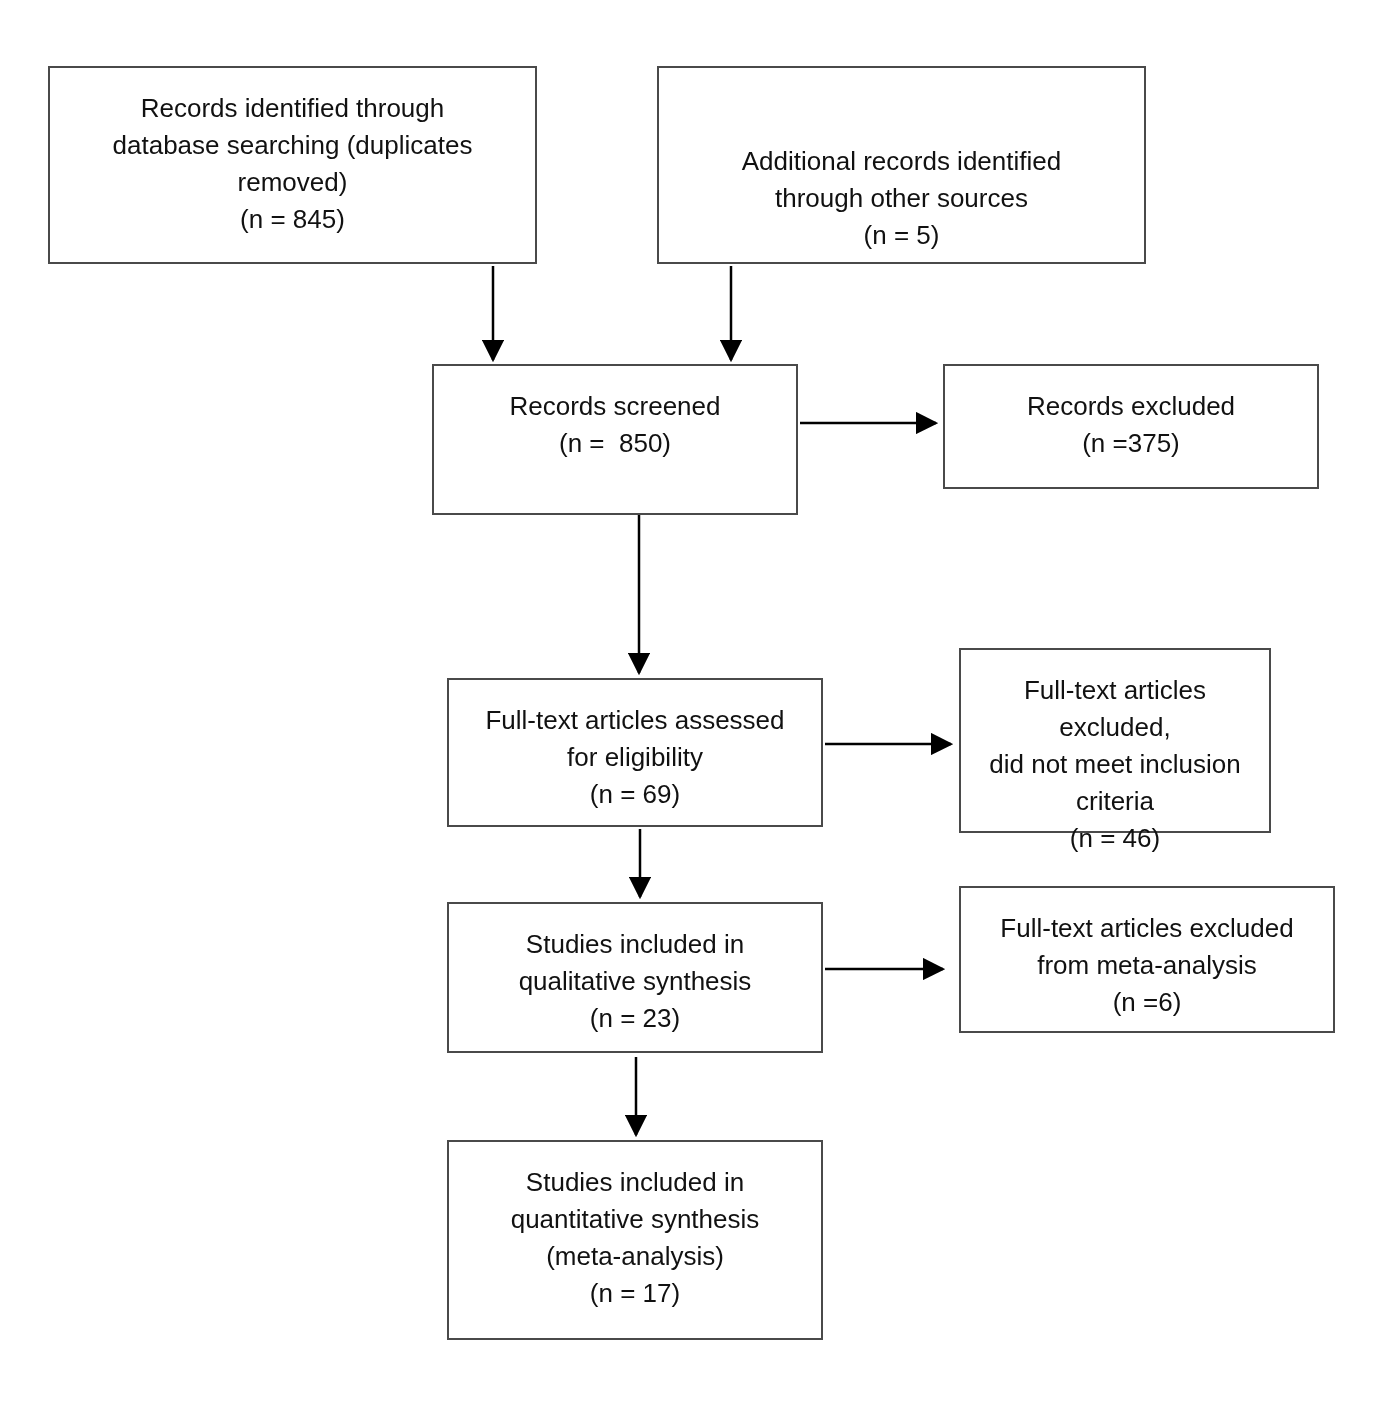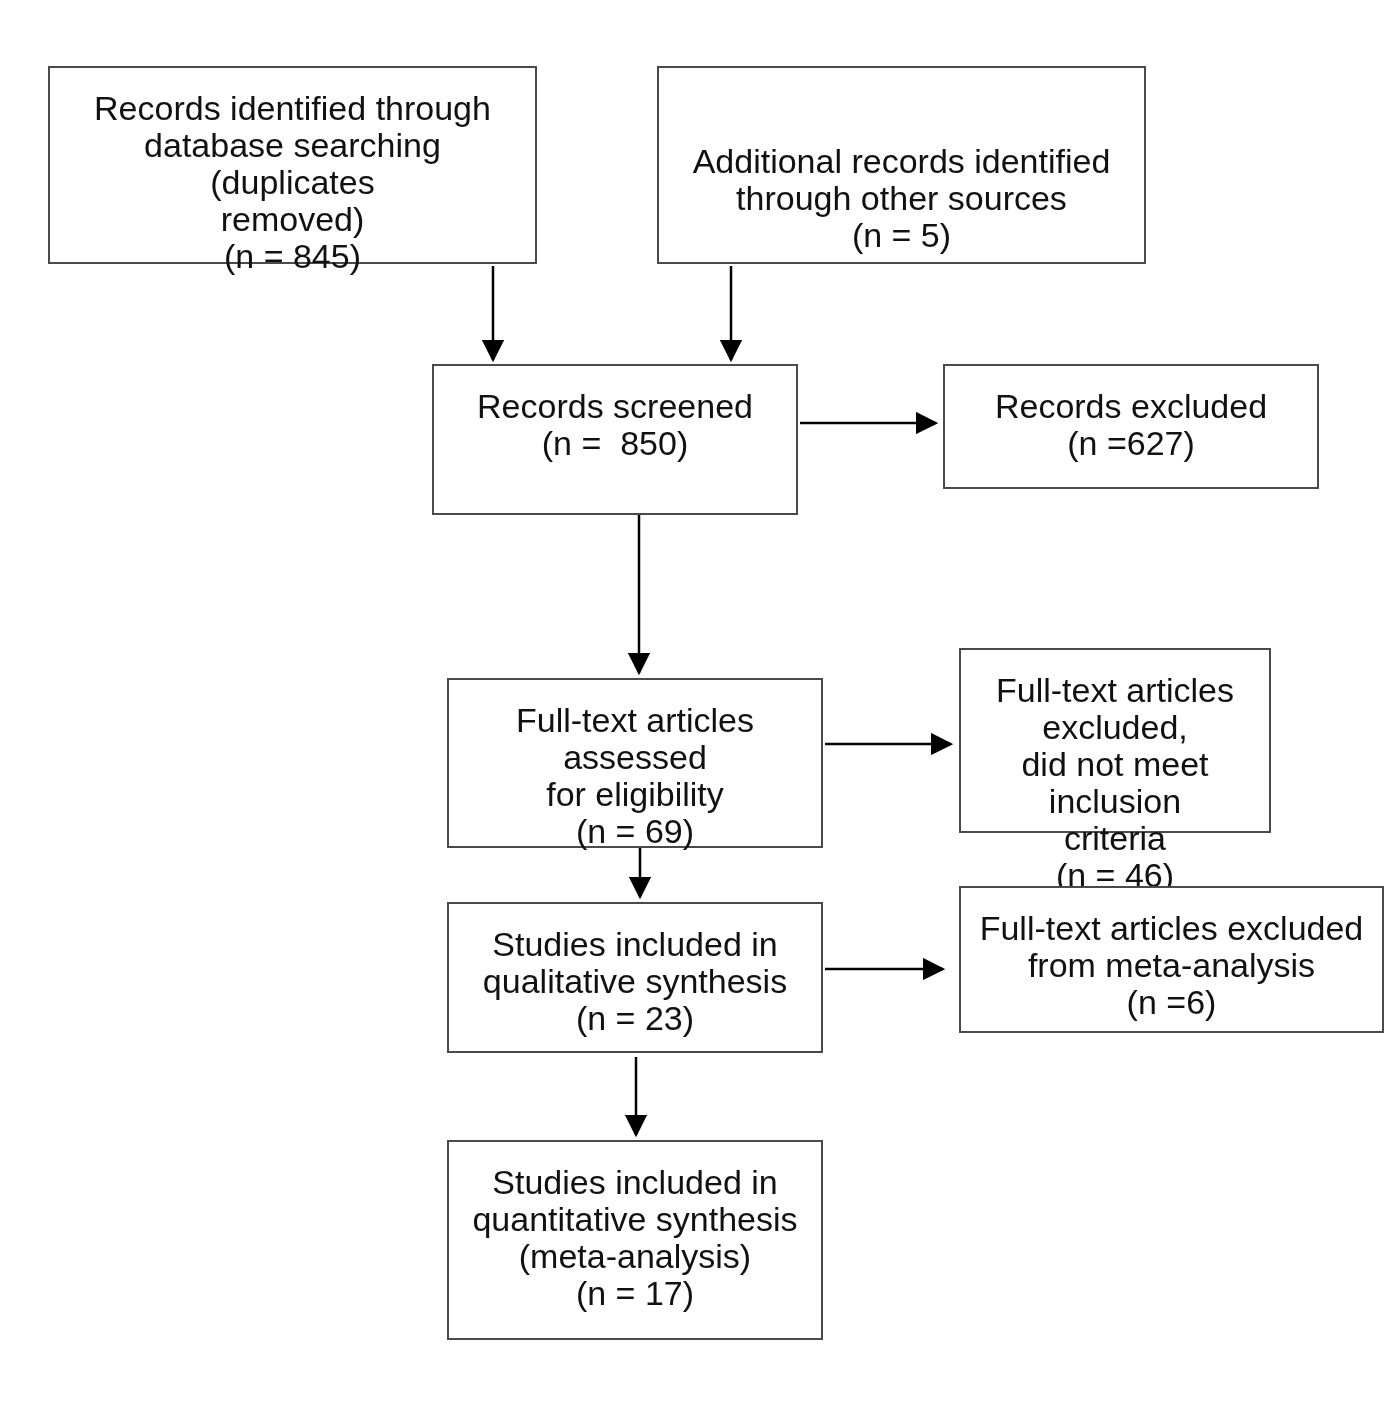--- a/index.html
+++ b/index.html
@@ -30,33 +30,33 @@
     background: #ffffff;
     display: flex;
     flex-direction: column;
     align-items: center;
     justify-content: flex-start;
     padding: 22px 8px 8px 8px;
   }
   .box-text {
     white-space: pre-line;
     text-align: center;
-    font-size: 34px;
+    font-size: 26px;
     line-height: 37px;
     color: #111111;
   }
   
   .b-identified   { left: 48px;  top: 66px;   width: 489px; height: 198px; }
   .b-additional   { left: 657px; top: 66px;   width: 489px; height: 198px; justify-content: flex-end; }
   .b-screened     { left: 432px; top: 364px;  width: 366px; height: 151px; }
   .b-excluded     { left: 943px; top: 364px;  width: 376px; height: 125px; }
-  .b-fulltext     { left: 447px; top: 678px;  width: 376px; height: 170px; }
+  .b-fulltext     { left: 447px; top: 678px;  width: 376px; height: 149px; }
   .b-ft-criteria  { left: 959px; top: 648px;  width: 312px; height: 185px; }
   .b-qualitative  { left: 447px; top: 902px;  width: 376px; height: 151px; }
-  .b-ft-meta      { left: 959px; top: 886px;  width: 425px; height: 147px; }
+  .b-ft-meta      { left: 959px; top: 886px;  width: 376px; height: 147px; }
   .b-quantitative { left: 447px; top: 1140px; width: 376px; height: 200px; }
 </style>
 </head>
 <body>
 
 <div class="canvas">
 
   <svg class="arrows" viewBox="0 0 1385 1405" xmlns="http://www.w3.org/2000/svg">
     <defs>
       <marker id="ah" viewBox="0 0 10 10" refX="9" refY="5" markerWidth="9" markerHeight="9" orient="auto-start-reverse">
@@ -86,21 +86,21 @@
 (n = 5)</div>
   </div>
 
   <div class="box b-screened">
     <div class="box-text">Records screened
 (n =&nbsp; 850)</div>
   </div>
 
   <div class="box b-excluded">
     <div class="box-text">Records excluded
-(n =627)</div>
+(n =375)</div>
   </div>
 
   <div class="box b-fulltext">
     <div class="box-text">Full-text articles assessed
 for eligibility
 (n = 69)</div>
   </div>
 
   <div class="box b-ft-criteria">
     <div class="box-text">Full-text articles excluded,

